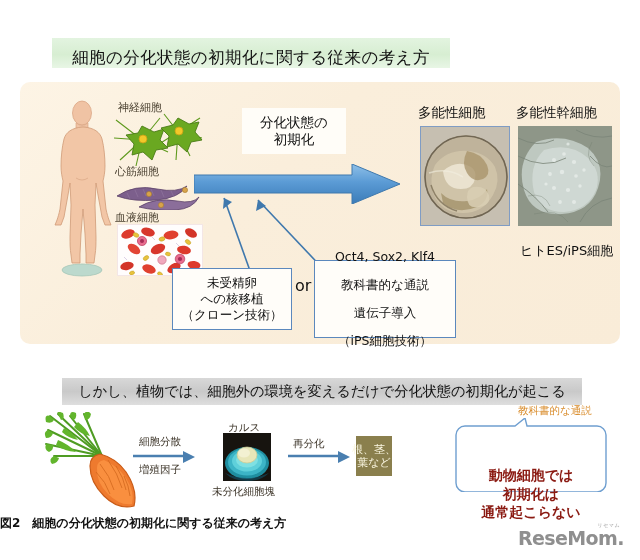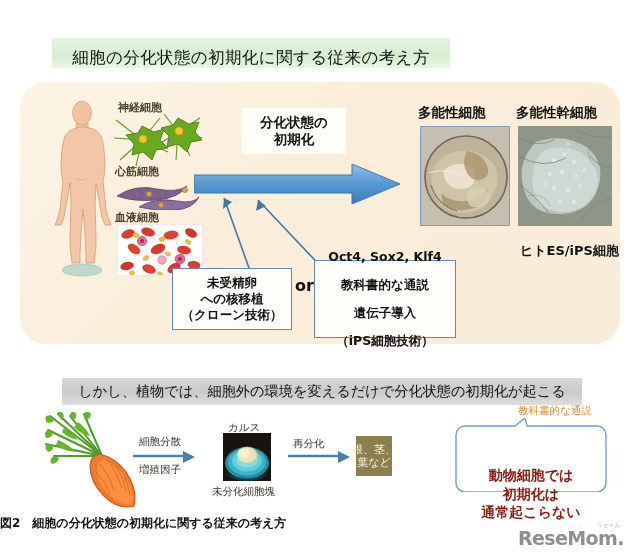--- a/index.html
+++ b/index.html
@@ -21,22 +21,21 @@
   }
   .title-green span {
     font-size: 16.5px; color: #111; letter-spacing: 0.4px; white-space: nowrap; margin-top: 9px;
   }
 
   
   .panel1 {
     position: absolute; left: 20px; top: 82px;
     width: 600px; height: 262px;
     background: linear-gradient(135deg, #fdf4e5 0%, #faeedb 40%, #f9ecd8 100%);
-    border-radius: 26px;
-    font-weight: bold;
+    border-radius: 10px;
   }
 
   
   .human { position: absolute; left: 30px; top: 18px; width: 64px; height: 178px; }
 
   
   .clabel { position: absolute; font-size: 11px; color: #4a4030; white-space: nowrap; }
   #lbl-neuron { left: 98px; top: 18px; }
   #lbl-cardiac { left: 95px; top: 82px; }
   #lbl-blood { left: 95px; top: 128px; }

